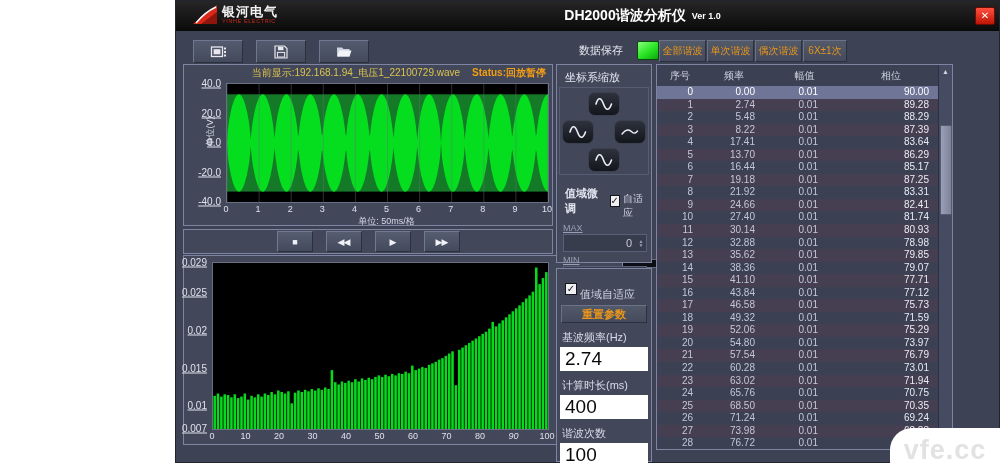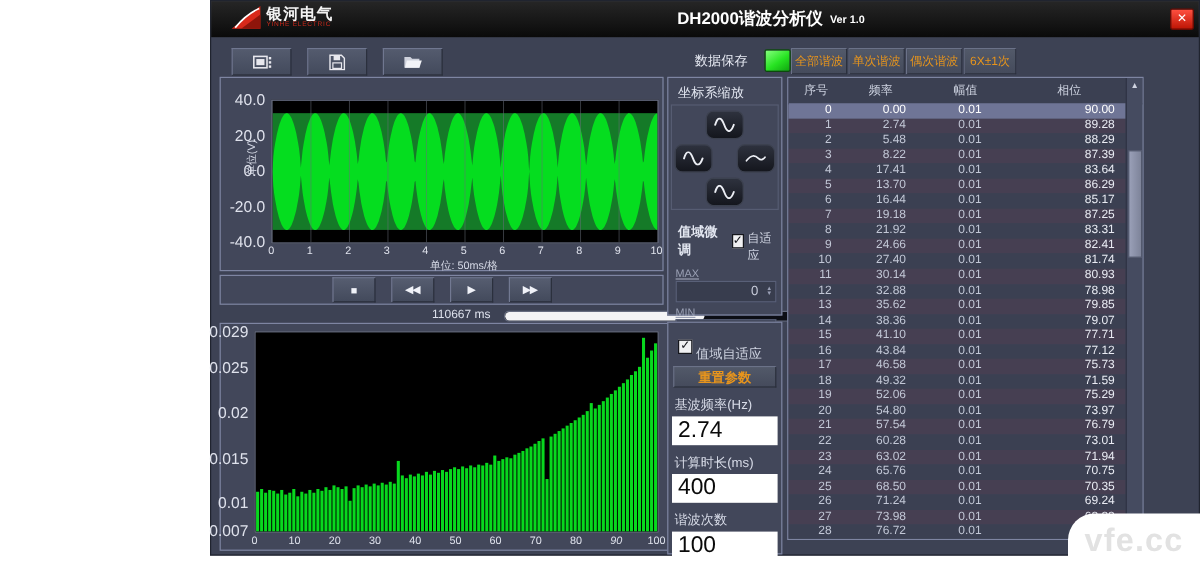--- a/index.html
+++ b/index.html
@@ -20,21 +20,21 @@
   .dslabel{position:absolute;top:42px;font-size:11px;color:#e6e9f2;}
   .led{position:absolute;top:40px;width:20px;height:17px;background:linear-gradient(145deg,#86ff7e,#27e322 55%,#0fa50f);border:1px solid #0c4a0c;border-radius:2px;}
   .fbtn{position:absolute;top:39px;height:20px;background:linear-gradient(#525969,#454b5c);border:1px solid;border-color:#6b7288 #2b303d #2b303d #6b7288;color:#e8951c;font-size:10px;display:flex;align-items:center;justify-content:center;border-radius:1px;}
   
   .panel{position:absolute;background:#42475a;border:1px solid #7e85a2;box-sizing:border-box;}
   
   #wf-header{position:absolute;left:0;top:1px;right:6px;display:flex;justify-content:flex-end;gap:12px;font-size:10px;}
   #wf-header .cur{color:#dcc44e;}
   #wf-header .st{color:#f29d14;font-weight:bold;}
   #wf-ylabel{position:absolute;left:-4px;top:60px;width:60px;text-align:center;transform:rotate(-90deg);font-size:9px;color:#d6dae6;}
-  .ytick{position:absolute;right:3px;transform:translateY(-50%);font-size:13px;color:#dfe2ec;}
+  .ytick{position:absolute;right:3px;transform:translateY(-50%);font-size:10px;color:#dfe2ec;text-decoration:underline;}
   .xtick{position:absolute;transform:translateX(-50%);font-size:9px;color:#dfe2ec;}
   #wf-plot{position:absolute;left:42px;top:18px;width:321px;height:118px;background:#000;border:1px solid #6a7086;box-sizing:content-box;}
   #wf-yticks{position:absolute;left:10px;top:18px;width:30px;height:118px;}
   #wf-xticks{position:absolute;left:42px;top:139px;width:321px;height:11px;}
   #wf-xlabel{position:absolute;left:42px;top:150px;width:321px;text-align:center;font-size:9px;color:#d6dae6;}
   
   #playback{display:flex;align-items:center;justify-content:center;gap:13px;}
   .pbtn{width:34px;height:19px;background:linear-gradient(#565d70,#434a5c);border:1px solid;border-color:#727992 #2b303d #2b303d #727992;color:#f0f2f8;font-size:9px;display:flex;align-items:center;justify-content:center;letter-spacing:-1px;}
   
   #slider-row{position:absolute;left:182px;top:255px;width:370px;height:14px;}
@@ -133,20 +133,24 @@
       </svg>
     </div>
     <div class="dslabel" style="left:403px">数据保存</div>
     <div class="led" style="left:461px"></div>
     <div class="fbtn" style="left:483px;width:45px">全部谐波</div>
     <div class="fbtn" style="left:531px;width:45px">单次谐波</div>
     <div class="fbtn" style="left:579px;width:45px">偶次谐波</div>
     <div class="fbtn" style="left:627px;width:42px">6X±1次</div>
 
     <div class="panel" style="left:7px;top:63px;width:370px;height:162px">
+      <div id="wf-header">
+        <span class="cur">当前显示:192.168.1.94_电压1_22100729.wave</span>
+        <span class="st"><span>Status:</span><span>回放暂停</span></span>
+      </div>
       <div id="wf-ylabel">单位(V)</div>
       <div id="wf-yticks">
           <div class="ytick" style="top: 0%;">40.0</div>
           <div class="ytick" style="top: 25%;">20.0</div>
           <div class="ytick" style="top: 50%;">0.0</div>
           <div class="ytick" style="top: 75%;">-20.0</div>
           <div class="ytick" style="top: 100%;">-40.0</div>
         </div>
       <div id="wf-plot"><svg width="321" height="118">
             <rect x="0" y="10.3" width="321" height="97.3" fill="#157a28"></rect>
@@ -186,21 +190,21 @@
       <div class="pbtn">▶▶</div>
     </div>
 
     <div id="slider-row">
       <div id="time-label">110667 ms</div>
       <div id="track">
           <div id="track-fill" style="width: 55%;"></div>
         </div>
     </div>
 
-    <div class="panel" style="left:7px;top:268px;width:440px;height:190px">
+    <div class="panel" style="left:7px;top:254px;width:440px;height:190px">
       <div id="sp-yticks">
           <div class="ytick" style="top: 0%;">0.029</div>
           <div class="ytick" style="top: 18.1818%;">0.025</div>
           <div class="ytick" style="top: 40.9091%;">0.02</div>
           <div class="ytick" style="top: 63.6364%;">0.015</div>
           <div class="ytick" style="top: 86.3636%;">0.01</div>
           <div class="ytick" style="top: 100%;">0.007</div>
         </div>
       <div id="sp-plot"><svg width="335" height="166">
             <rect x="0.40" y="132.8" width="2.55" height="33.2" fill="#08d81e"></rect>

